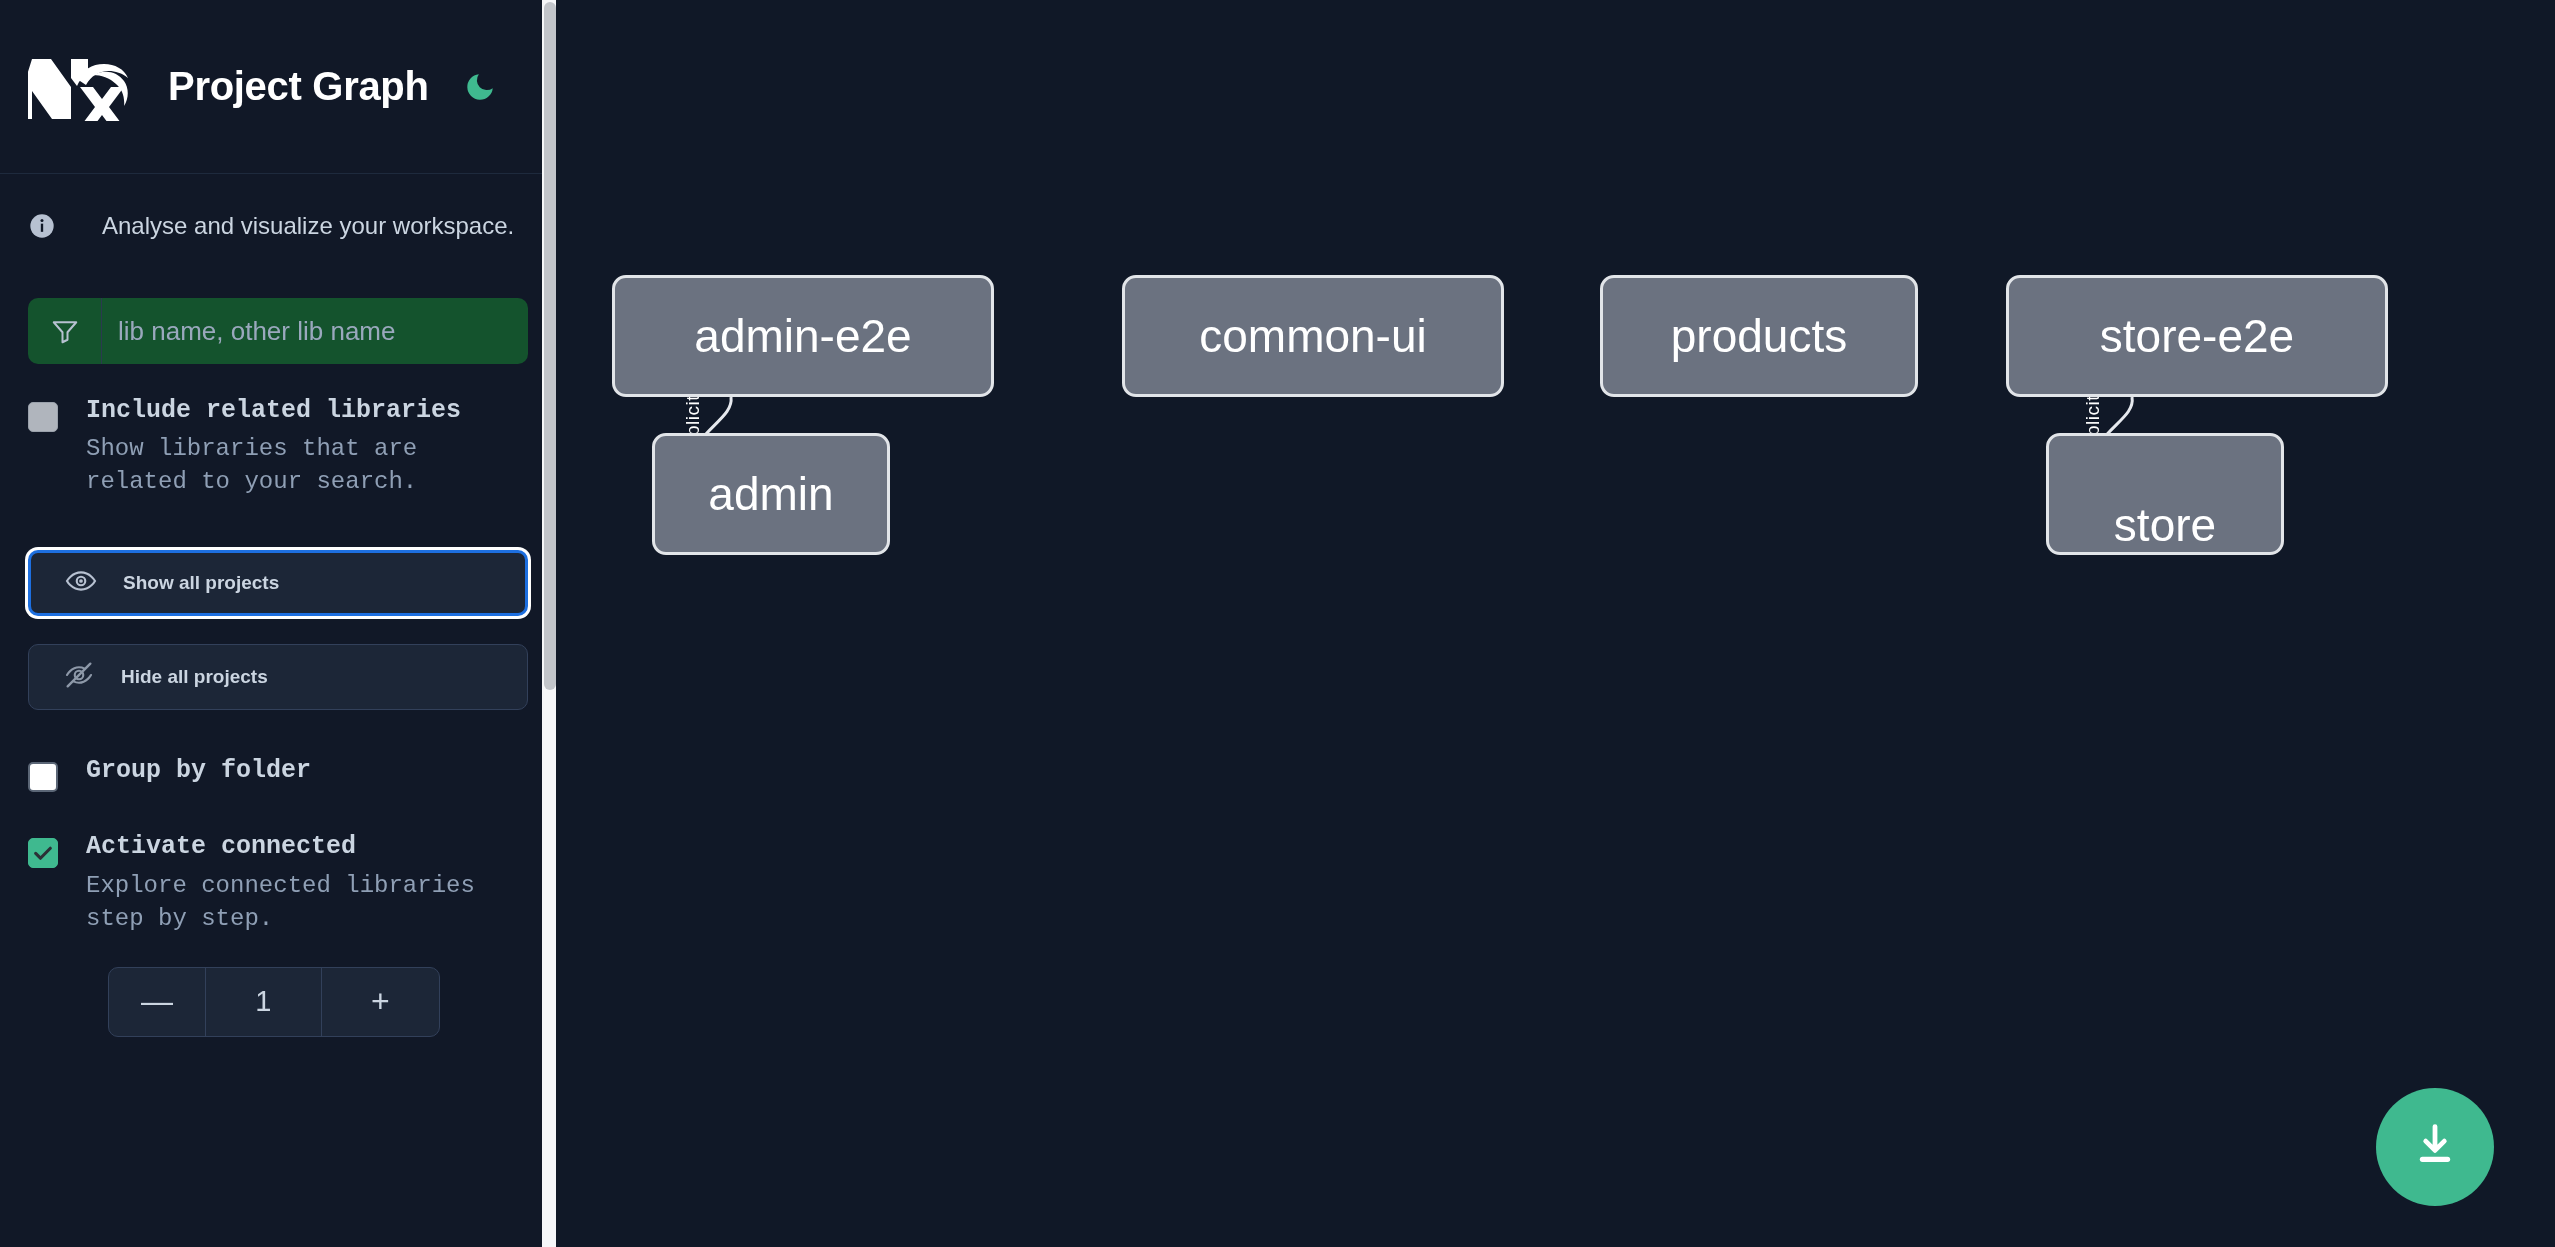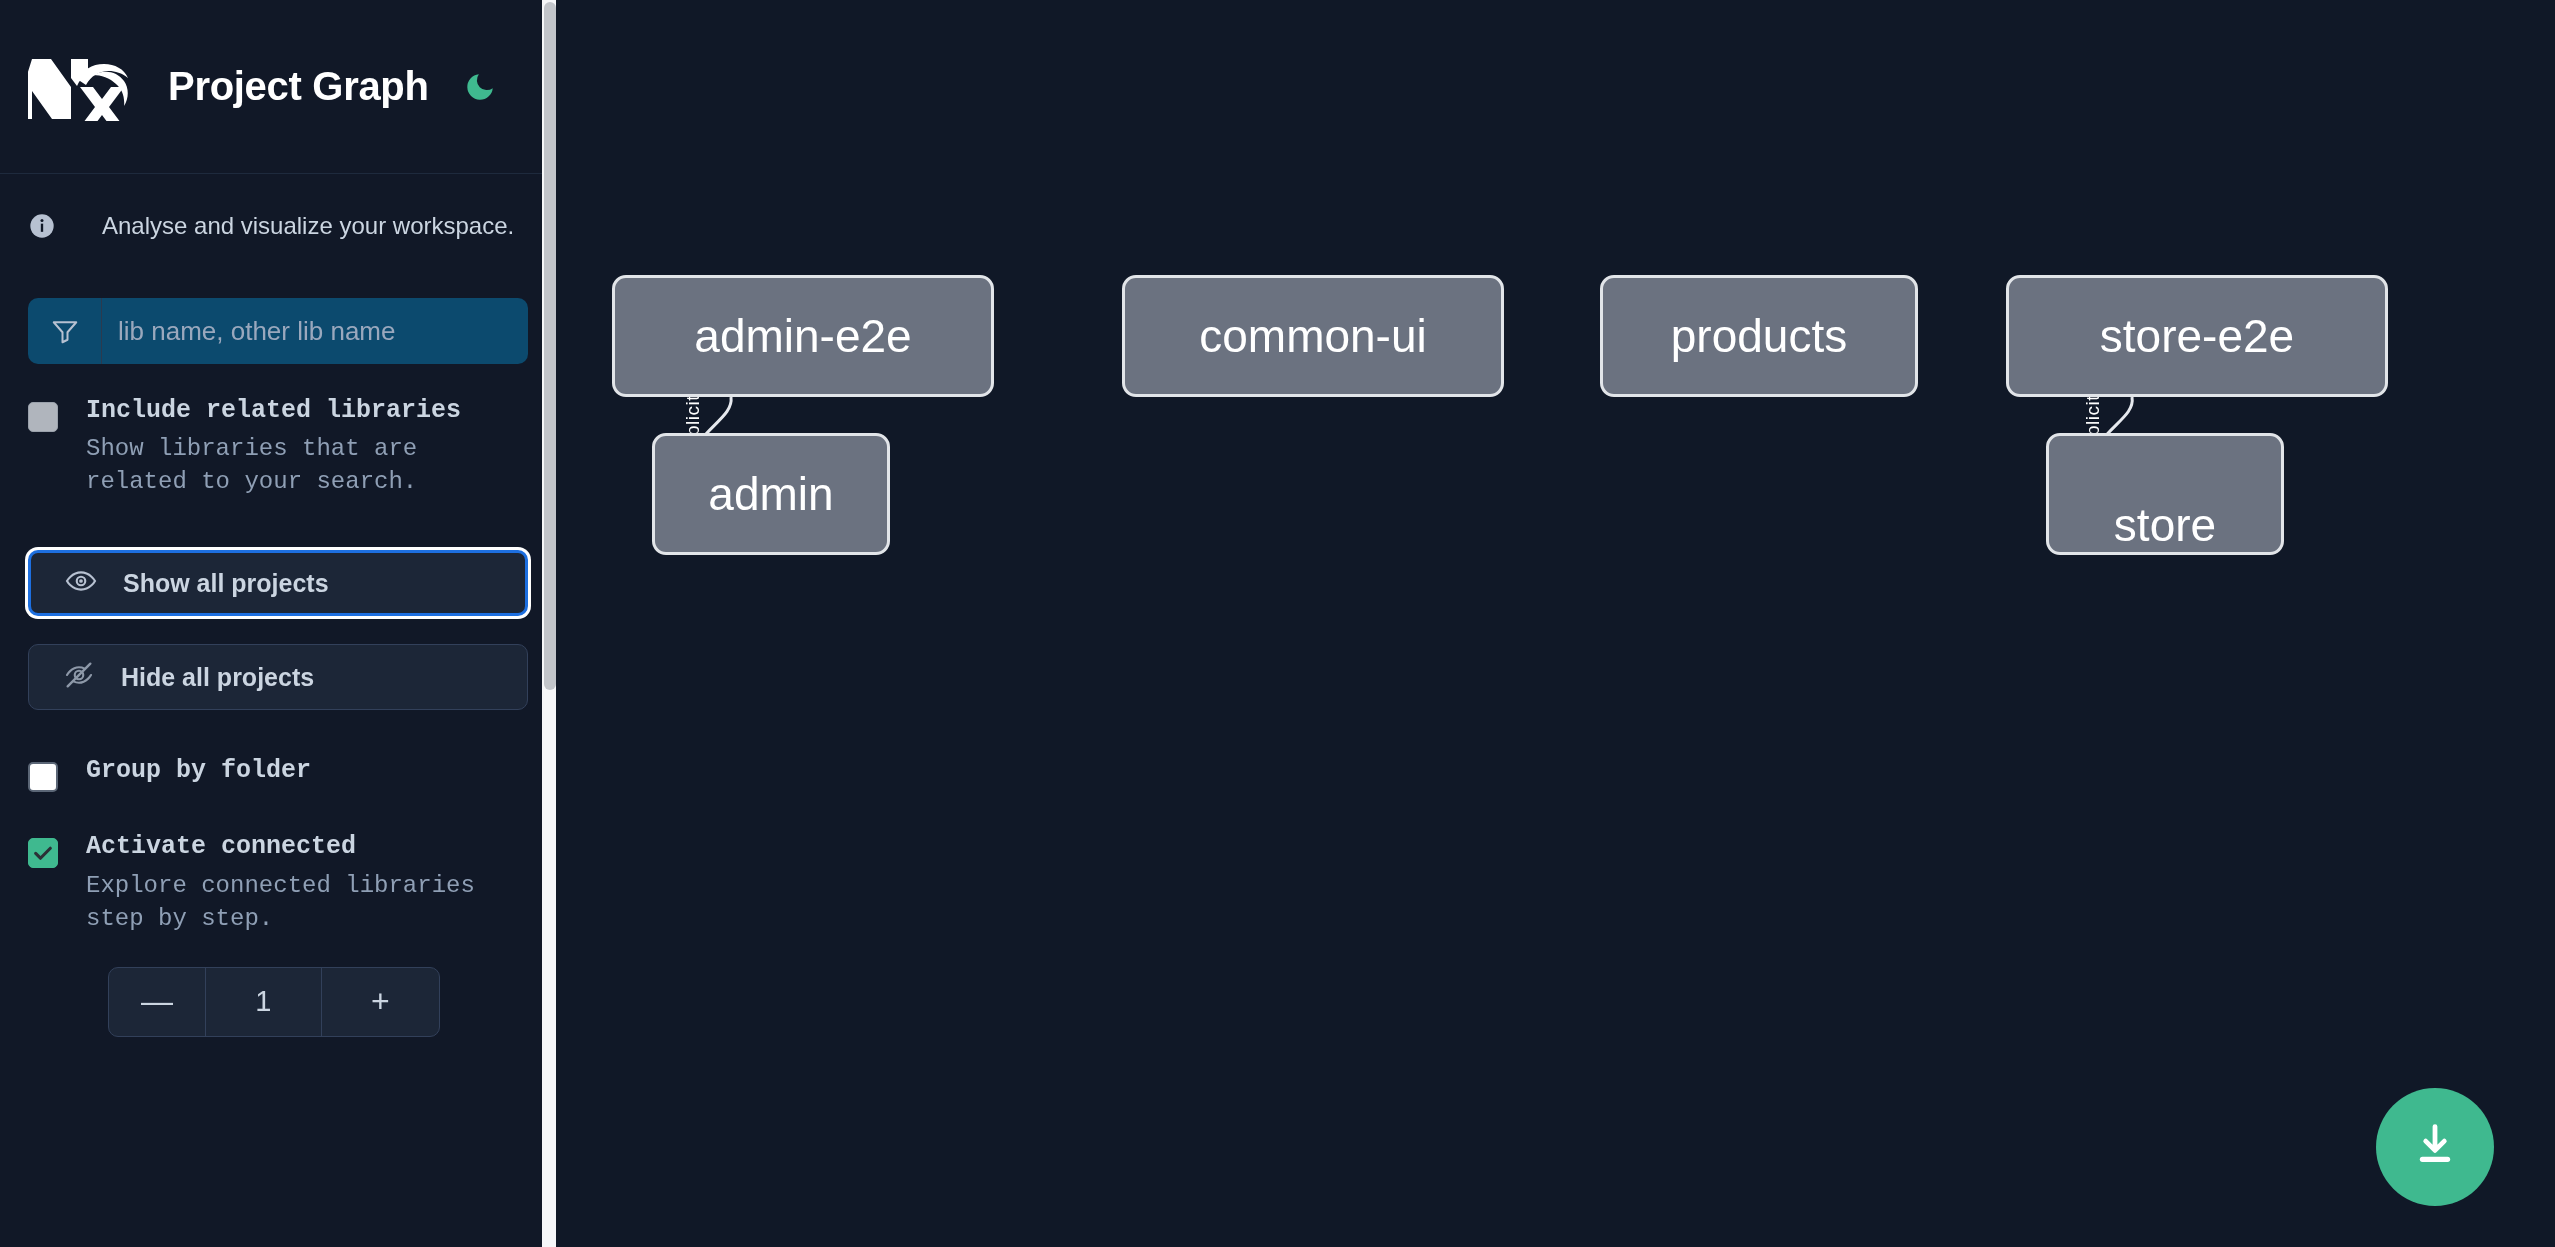--- a/index.html
+++ b/index.html
@@ -42,21 +42,21 @@
   }
   .info-icon { flex: 0 0 28px; width: 28px; height: 28px; }
   .info-text {
     margin-left: 22px; font-size: 24px; color: #cbd5e1;
     white-space: nowrap;
   }
 
   .filter-wrap {
     margin: 58px 28px 0 28px;
     height: 66px;
-    background: #0c4a6e;
+    background: #14532d;
     border-radius: 10px;
     display: flex; align-items: stretch; overflow: hidden;
   }
   .filter-icon-box {
     width: 74px; flex: 0 0 74px;
     display: flex; align-items: center; justify-content: center;
     border-right: 1px solid #2b3a4f;
   }
   .filter-input {
     flex: 1 1 auto;
@@ -90,21 +90,21 @@
   .btn {
     margin: 0 28px; height: 66px; width: 500px;
     background: #1c2637;
     border: 1px solid #32405a;
     border-radius: 10px;
     display: flex; align-items: center;
     padding-left: 34px;
     cursor: pointer;
   }
   .btn-label {
-    font-size: 25px; font-weight: 700; color: #cbd5e1;
+    font-size: 19px; font-weight: 700; color: #cbd5e1;
     margin-left: 26px;
   }
   .btn.focused {
     border: 3px solid #1d6fe0;
     box-shadow: 0 0 0 3px #ffffff;
   }
   .btn-showall { margin-top: 52px; }
   .btn-hideall { margin-top: 28px; }
 
   .stepper {

